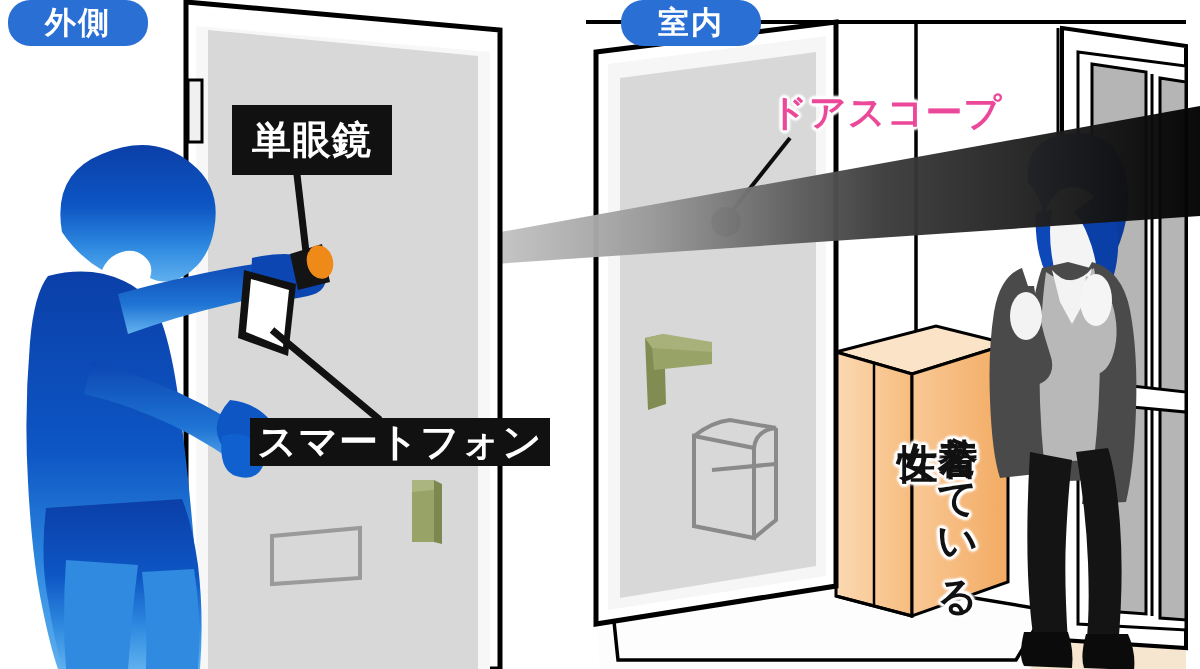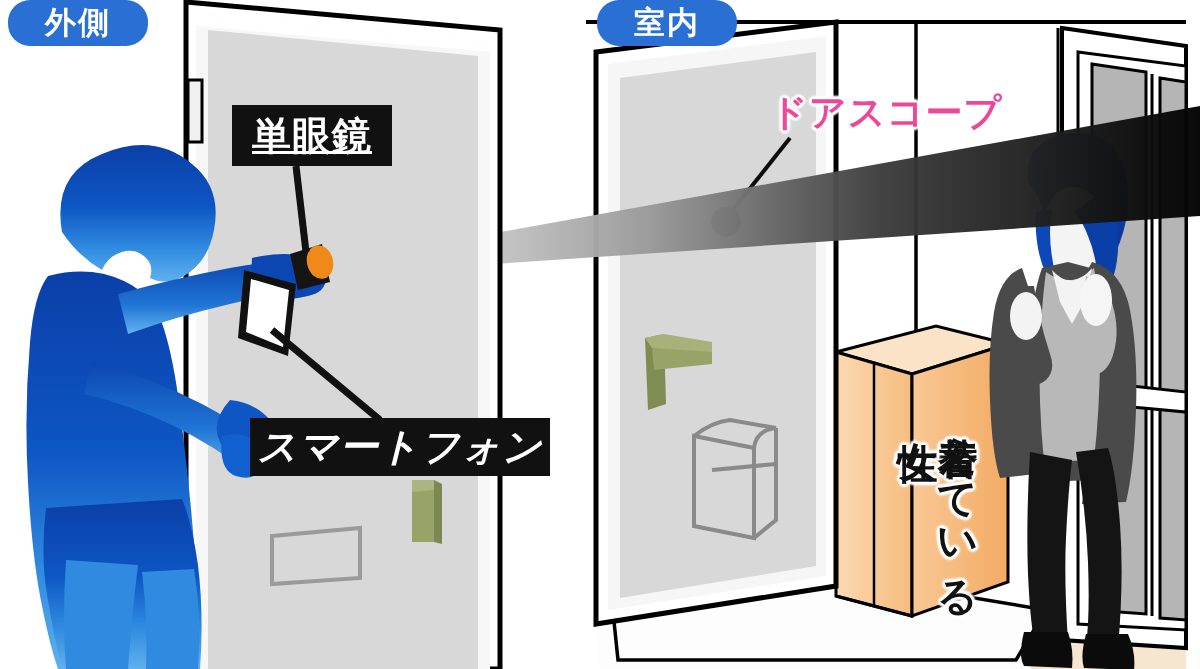--- a/index.html
+++ b/index.html
@@ -37,47 +37,45 @@
     border-radius: 22px;
     white-space: nowrap;
     z-index: 40;
   }
   #badge-outside {
     left: 8px; top: 0px;
     width: 140px; height: 46px;
     font-size: 31px;
   }
   #badge-inside {
-    left: 597px; top: 0px;
+    left: 621px; top: 0px;
     width: 140px; height: 46px;
     font-size: 31px;
   }
   .callout-black {
     position: absolute;
     background: #111111;
     color: #ffffff;
     font-weight: 700;
     white-space: nowrap;
     display: flex;
     align-items: center;
     justify-content: center;
     letter-spacing: 1px;
     z-index: 40;
   }
   #label-monocular {
     left: 232px; top: 105px;
-    width: 160px; height: 61px;
+    width: 160px; height: 70px;
     font-size: 39px;
-    text-decoration: underline;
   }
   #label-smartphone {
     left: 250px; top: 418px;
-    width: 300px; height: 58px;
+    width: 300px; height: 48px;
     font-size: 39px;
-    font-style: italic;
   }
   .outline-label {
     position: absolute;
     color: #ec4899;
     font-weight: 700;
     white-space: nowrap;
     z-index: 40;
     text-shadow:
       2px 0 2px #fff, -2px 0 2px #fff, 0 2px 2px #fff, 0 -2px 2px #fff,
       2px 2px 2px #fff, -2px 2px 2px #fff, 2px -2px 2px #fff, -2px -2px 2px #fff,

